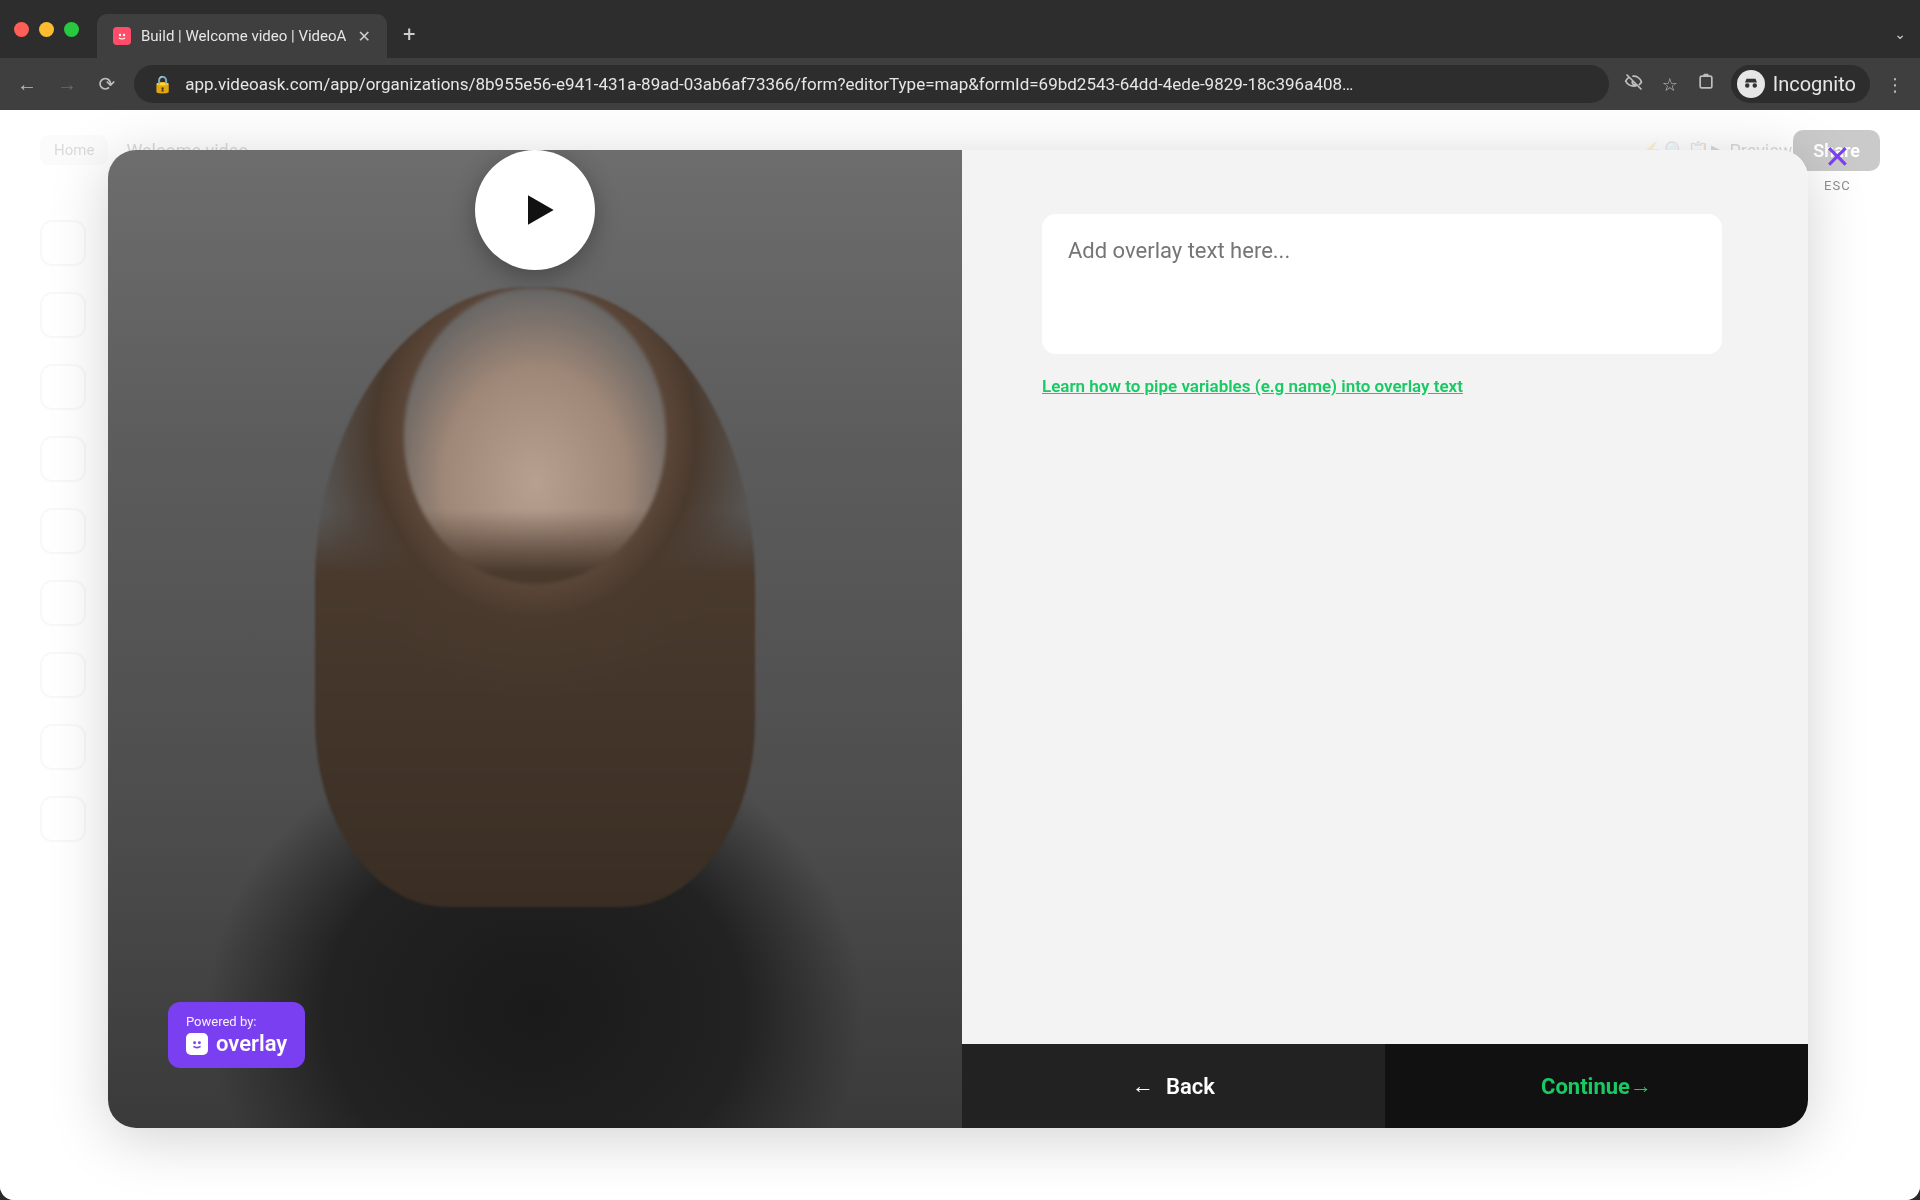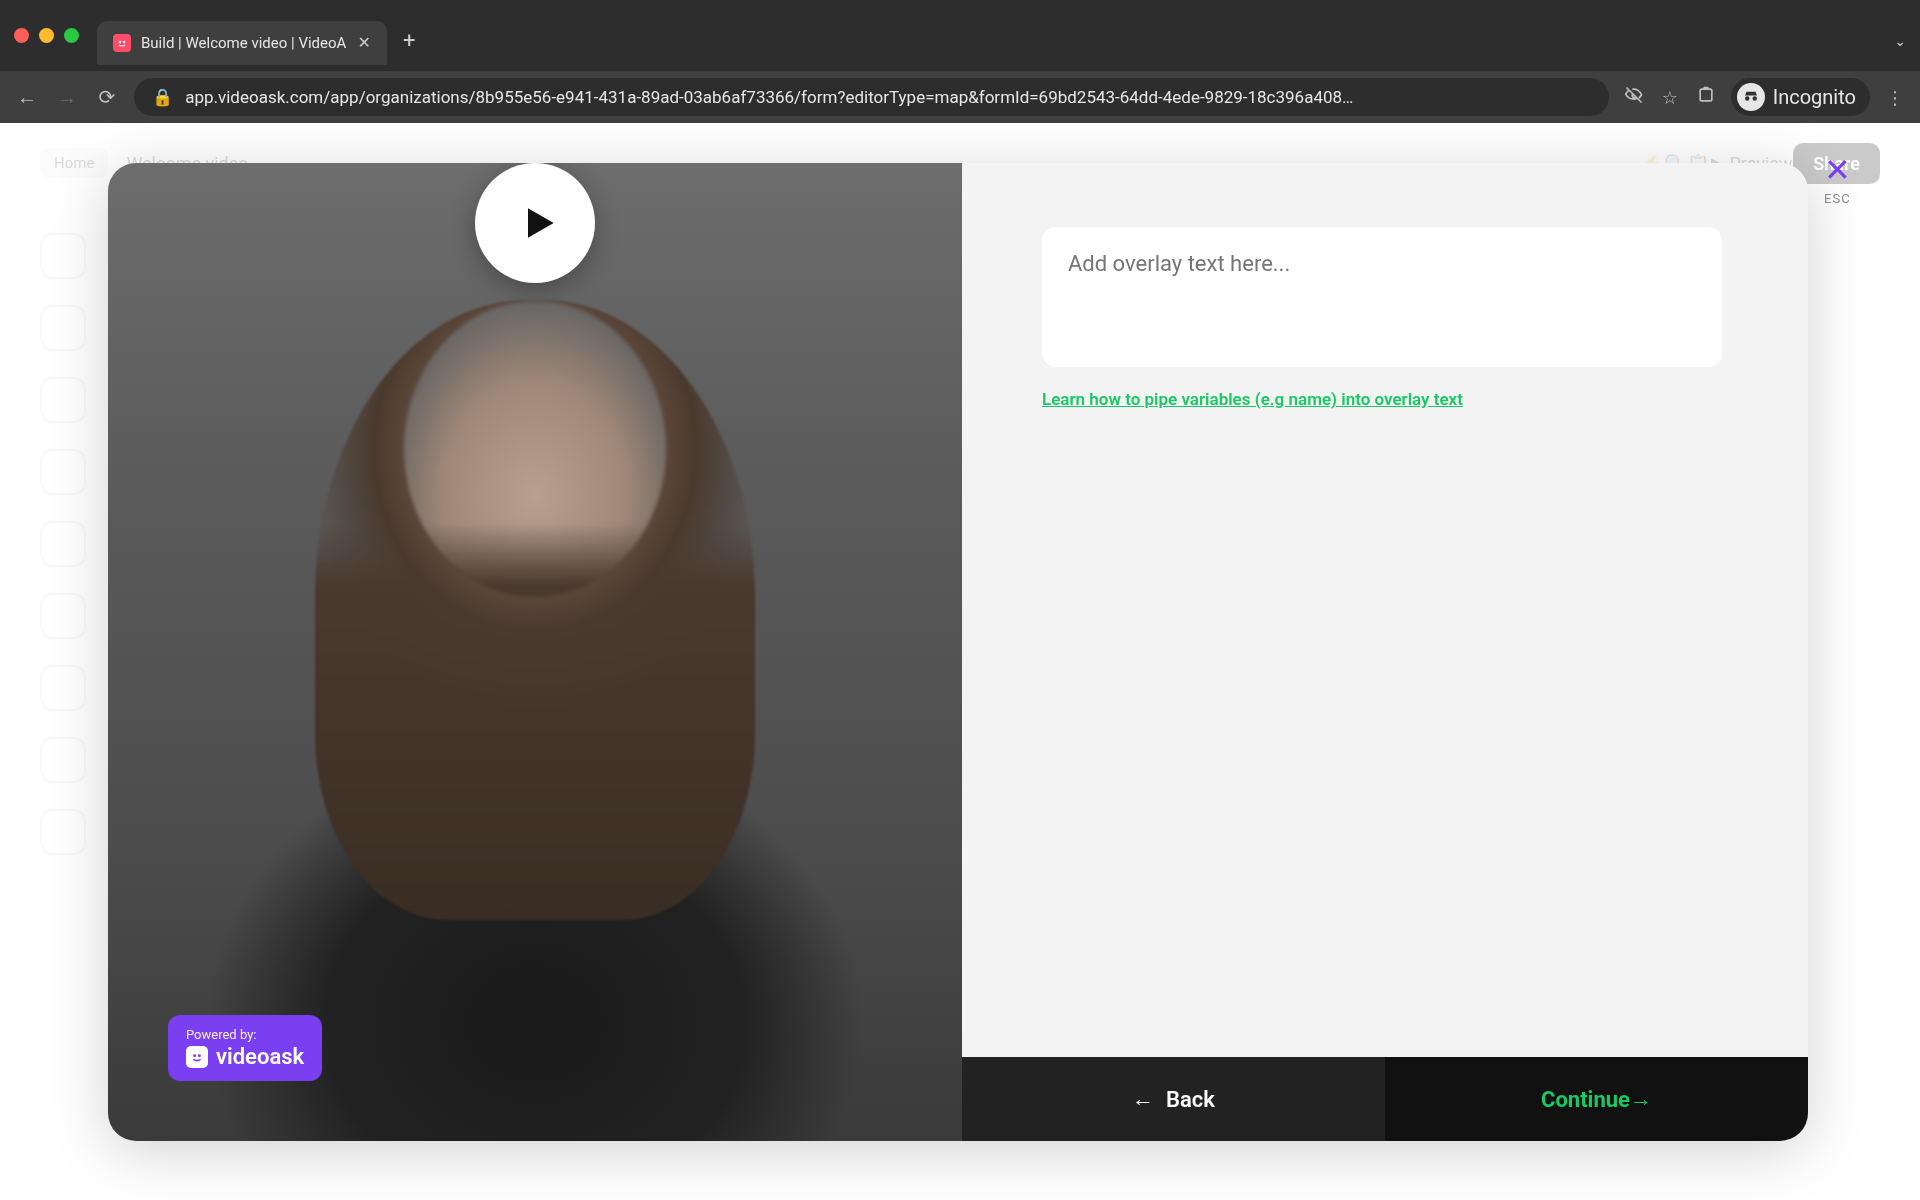--- a/index.html
+++ b/index.html
@@ -2,21 +2,21 @@
 <html><head>
 <meta charset="utf-8">
 <style>
   * { box-sizing: border-box; margin: 0; padding: 0; }
   html, body { width: 1920px; height: 1200px; overflow: hidden; font-family: -apple-system, BlinkMacSystemFont, "Segoe UI", Roboto, sans-serif; }
   body { background: #2a2a2a; }
 
   
   .browser-top {
     background: #2d2d2d;
-    height: 71px;
+    height: 58px;
     display: flex;
     align-items: center;
     padding: 0 14px;
   }
   .traffic-lights { display: flex; gap: 10px; margin-right: 18px; }
   .tl { width: 15px; height: 15px; border-radius: 50%; }
   .tl.red { background: #ff5f57; }
   .tl.yellow { background: #febc2e; }
   .tl.green { background: #28c840; }
   .tab {
@@ -316,21 +316,21 @@
         <div class="powered">
           <div class="powered-label">Powered by:</div>
           <div class="powered-brand">
             <span class="brand-ico">
               <svg viewBox="0 0 10 10" width="12" height="12">
                   <circle cx="3" cy="4" r="1.2" fill="#7b3ff2"></circle>
                   <circle cx="7" cy="4" r="1.2" fill="#7b3ff2"></circle>
                   <path d="M2 7 Q5 9 8 7" stroke="#7b3ff2" stroke-width="1.3" fill="none"></path>
                 </svg>
             </span>
-            <span>videoask</span>
+            <span>overlay</span>
           </div>
         </div>
       </div>
 
       <div class="form-side">
         <div class="form-body">
           <textarea class="textarea" placeholder="Add overlay text here..." style=""></textarea>
           <a class="help-link">Learn how to pipe variables (e.g name) into overlay text</a>
 
         </div>

